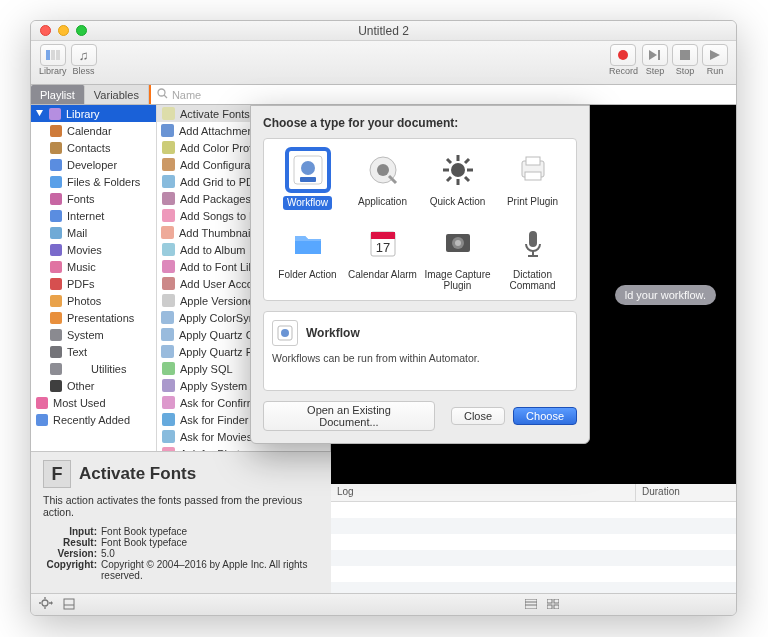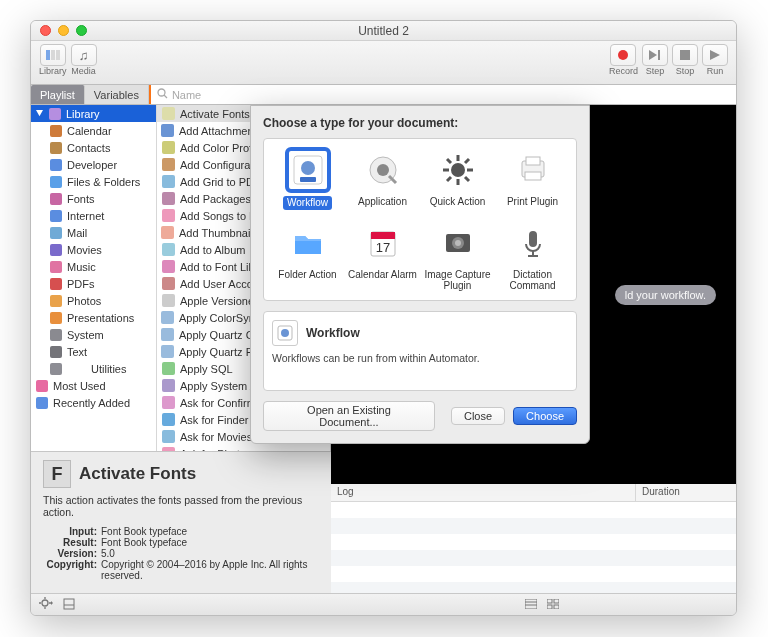--- a/index.html
+++ b/index.html
@@ -275,21 +275,21 @@
                 <rect x="10" y="0" width="4" height="10" fill="#d8d8d8"></rect>
               </svg>
           </span>
         </div>
         <span>Library</span>
       </div>
       <div class="tb-item">
         <div class="tb-btn">
           <span>♫</span>
         </div>
-        <span>Media</span>
+        <span>Bless</span>
       </div>
     </div>
     <div class="spacer"></div>
     <div class="tb-group">
       <div class="tb-item">
         <div class="tb-btn">
           <span class="rec-dot"></span>
         </div>
         <span>Record</span>
       </div>
@@ -471,20 +471,28 @@
               </span>
               <span>Text</span>
             </div>
             <div class="tree-row" style="padding-left: 18px; gap: 28px;">
               <span class="icn">
                 <svg width="12" height="12">
                   <rect width="12" height="12" rx="2" fill="#8d8d94"></rect>
                 </svg>
               </span>
               <span>Utilities</span>
+            </div>
+            <div class="tree-row" style="padding-left: 18px;">
+              <span class="icn">
+                <svg width="12" height="12">
+                  <rect width="12" height="12" rx="2" fill="#3f3f3f"></rect>
+                </svg>
+              </span>
+              <span>Other</span>
             </div>
           </div>
         <div id="smart-list">
             <div class="tree-row" style="padding-left: 4px;">
               <span class="icn">
                 <svg width="12" height="12">
                   <rect width="12" height="12" rx="2" fill="#e76aa1"></rect>
                 </svg>
               </span>
               <span>Most Used</span>

